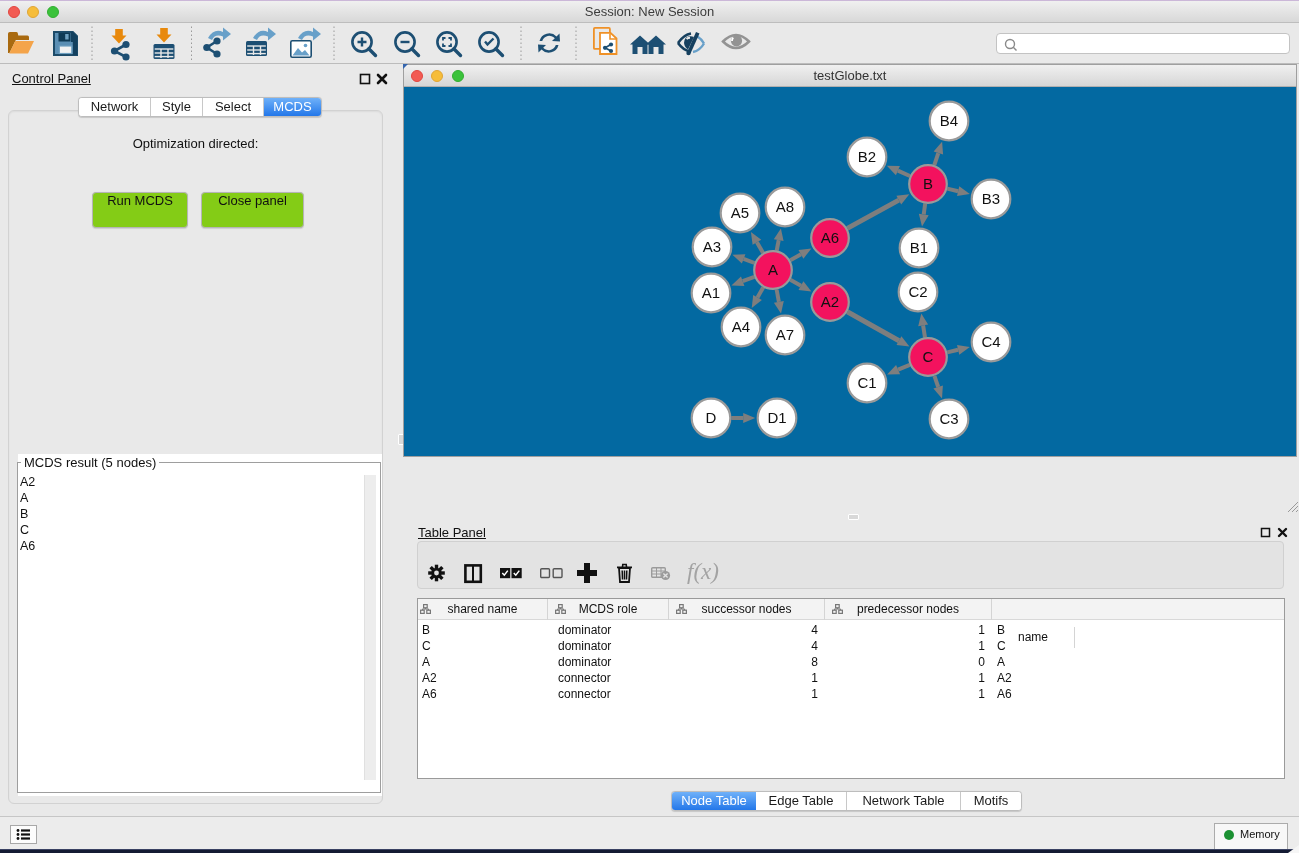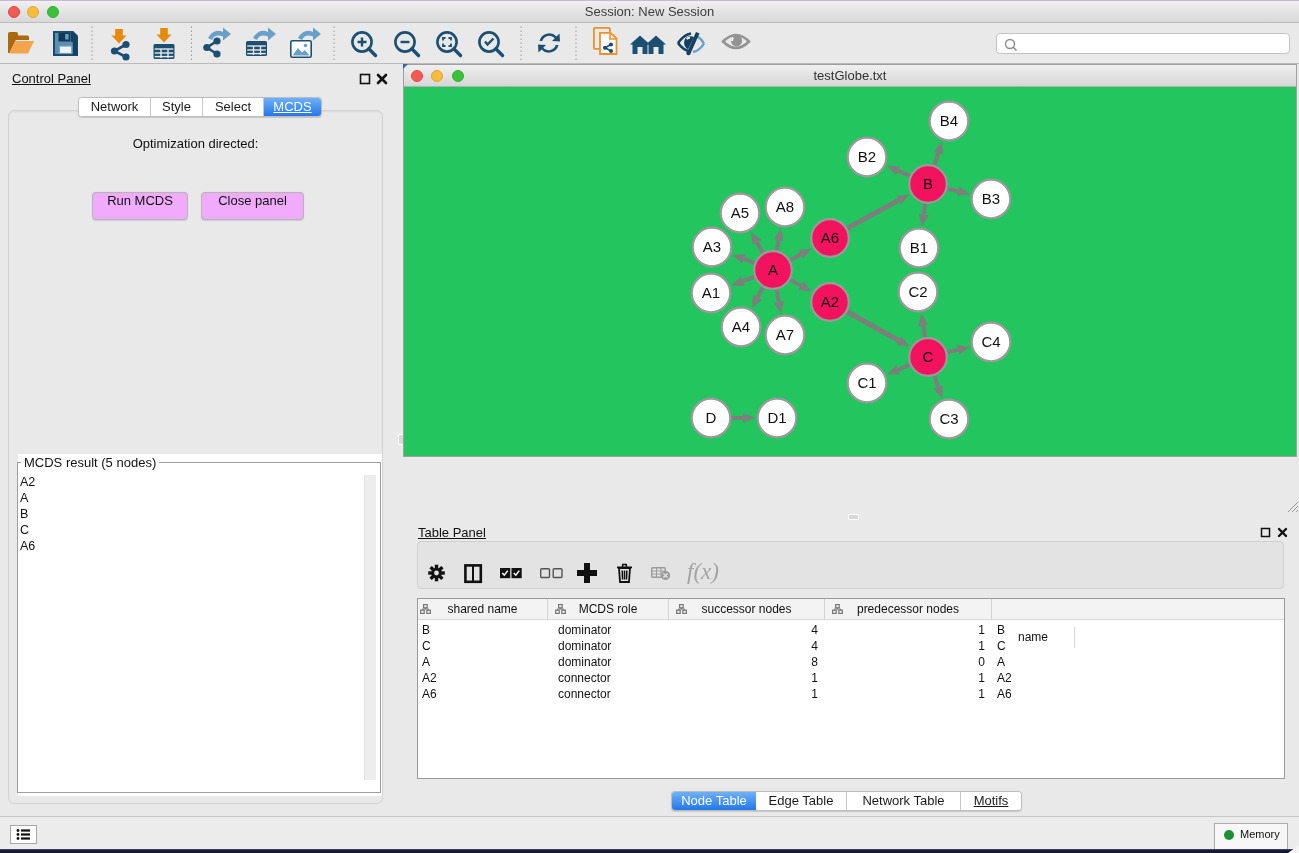--- a/index.html
+++ b/index.html
@@ -24,37 +24,37 @@
 
 
 #cpanel { left:0; top:64px; width:391px; height:752px; background:#e9e9e9; }
 #vsplit { left:391px; top:64px; width:12px; height:752px; background:#e9e9e9; }
 #vsplit .grip { position:absolute; left:7px; top:370px; width:6px; height:11px; background:#d8d8d8; border:1px solid #fff; border-radius:1px; }
 .ptitle { font-size:13px; color:#111;text-decoration:underline; }
 #cp-content { left:8px; top:46px; width:375px; height:694px; border:1px solid #d2d2d2; border-radius:6px; background:#e9e9e9; box-shadow:inset 0 1px 2px rgba(0,0,0,0.06); }
 .tabs { display:flex; }
 #cp-tabs { left:78px; top:33px; height:20px; border-radius:4px; overflow:hidden; border:1px solid #bdbdbd; background:#fff; box-shadow:0 0.5px 1px rgba(0,0,0,0.15); }
 .tab { font-size:13px; color:#1a1a1a; line-height:18px; text-align:center; border-right:1px solid #c8c8c8; background:#fff; }
-.tab:last-child { border-right:none;text-decoration:underline; }
+.tab:last-child { border-right:none; }
 .tab.sel { background:linear-gradient(#6fb1f9,#2377e9); color:#fff; border-right:none; }
 #optlabel { left:0; top:72px; width:391px; text-align:center; font-size:13px; color:#111; }
 #dropdown { left:43px; top:96px; width:311px; height:19px; background:#fff; border:1px solid #b5b5b5; border-radius:4px; font-size:13px; color:#111; line-height:16px; padding-left:11px; box-shadow:0 0.5px 1px rgba(0,0,0,0.12); }
 #dropdown .spin { position:absolute; right:-1px; top:-1px; width:20px; height:19px; border-radius:4px; background:linear-gradient(#6fb1f9,#2377e9); }
-.btn { height:28px; background:#f0abfc; border:1px solid #b5b5b5; border-radius:4px; font-size:13px; color:#111; text-align:center; line-height:16px; box-shadow:0 0.5px 1px rgba(0,0,0,0.12); }
+.btn { height:36px; background:#84cc16; border:1px solid #b5b5b5; border-radius:4px; font-size:13px; color:#111; text-align:center; line-height:16px; box-shadow:0 0.5px 1px rgba(0,0,0,0.12); }
 #btn-run { left:92px; top:128px; width:96px; }
 #btn-close { left:201px; top:128px; width:103px; }
 #mcds-white { left:18px; top:390px; width:364px; height:342px; background:#fff; }
 #mcds-border { left:17px; top:398px; width:364px; height:331px; border:1px solid #9e9e9e; }
 #mcds-label { left:21px; top:391px; background:#fff; padding:0 3px; font-size:13px; color:#111; }
 #mcds-items { left:20px; top:410px; font-size:12.5px; color:#111; line-height:16px; }
 #mcds-scroll { left:364px; top:411px; width:12px; height:305px; background:#ededed; border-left:1px solid #e0e0e0; }
 
 
 #desktop { left:403px; top:64px; width:896px; height:756px; background:#e9e9e9; }
-#netframe { left:0px; top:0px; width:894px; height:393px; background:#22c55e; border:1px solid #9f9f9f; }
+#netframe { left:0px; top:0px; width:894px; height:393px; background:#0369a1; border:1px solid #9f9f9f; }
 #nf-title { left:0; top:0; width:892px; height:22px; background:linear-gradient(#f0f0f0,#d6d6d6); border-bottom:1px solid #b0b0b0; }
 #nf-title .title { width:100%; text-align:center; font-size:13px; color:#333; line-height:21px; }
 #nf-title .tl { top:5px; }
 #hsplit-grip { left:445px; top:450px; width:11px; height:6px; background:#d8d8d8; border:1px solid #fff; border-radius:1px; }
 #nf-grip { left:883px; top:437px; width:12px; height:11px; }
 
 
 #tpanel { left:403px; top:520px; width:896px; height:296px; background:#e9e9e9; }
 #tpanel .ptitle { left:15px; top:5px; }
 #t-toolbar { left:14px; top:21px; width:867px; height:48px; background:#e3e3e3; border:1px solid #d0d0d0; border-radius:4px; }

